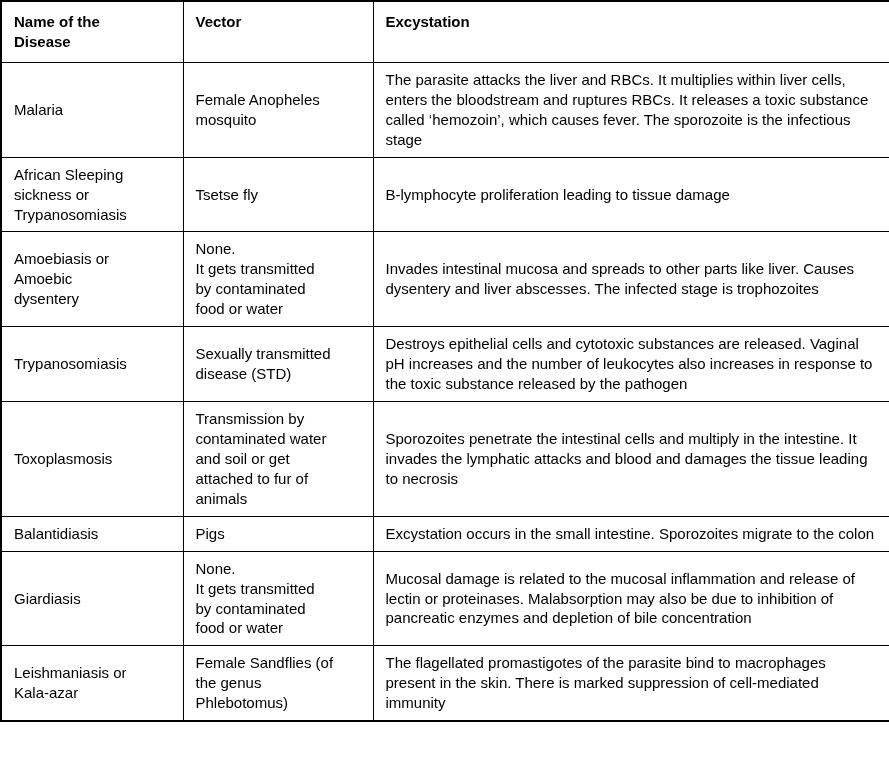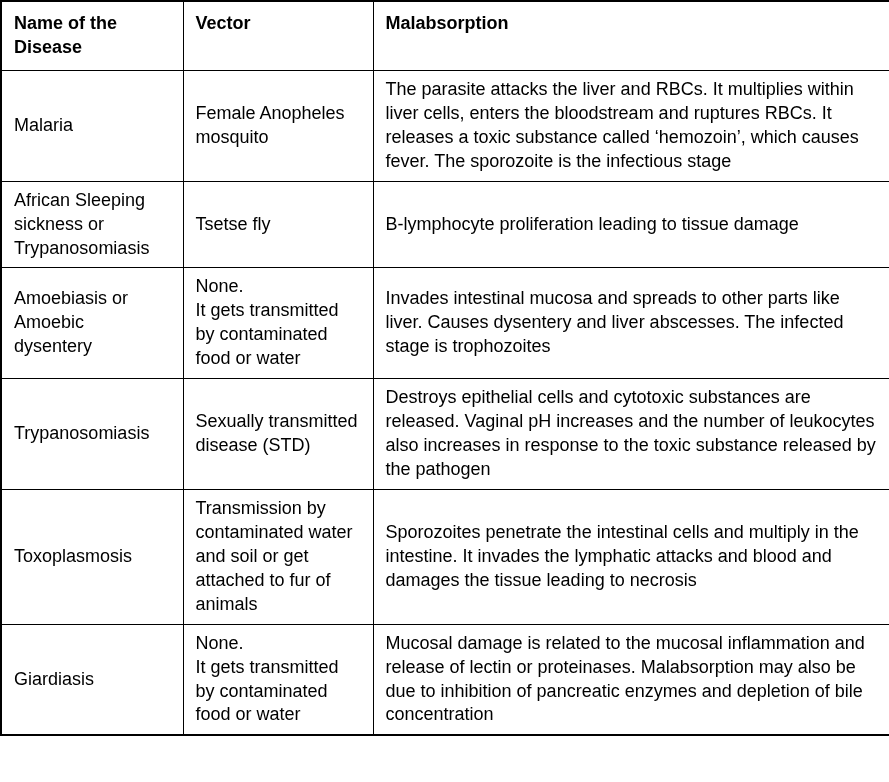--- a/index.html
+++ b/index.html
@@ -27,21 +27,21 @@
   }
   table.disease-table col.col-name { width: 182px; }
   table.disease-table col.col-vector { width: 190px; }
   table.disease-table col.col-path { width: 517px; }
 
   table.disease-table th,
   table.disease-table td {
     border: 1px solid #000000;
     vertical-align: middle;
     padding: 7px 10px 7px 12px;
-    font-size: 18px;
+    font-size: 15px;
     line-height: 1.33;
     text-align: left;
     font-weight: normal;
     white-space: pre-line;
   }
   table.disease-table thead th {
     font-weight: bold;
     vertical-align: top;
     padding-top: 10px;
     padding-bottom: 10px;
@@ -73,21 +73,21 @@
     <colgroup>
       <col class="col-name">
       <col class="col-vector">
       <col class="col-path">
     </colgroup>
     <thead>
       <tr>
         <th>Name of the
 Disease</th>
         <th>Vector</th>
-        <th>Malabsorption</th>
+        <th>Excystation</th>
       </tr>
     </thead>
     <tbody>
       <tr>
         <td class="cell-name">Malaria</td>
         <td class="cell-vector">Female Anopheles
 mosquito</td>
         <td class="cell-path">The parasite attacks the liver and RBCs. It multiplies within liver cells, enters the bloodstream and ruptures RBCs. It releases a toxic substance called ‘hemozoin’, which causes fever. The sporozoite is the infectious stage</td>
       </tr>
       <tr>
@@ -116,22 +116,35 @@
       <tr>
         <td class="cell-name">Toxoplasmosis</td>
         <td class="cell-vector">Transmission by
 contaminated water
 and soil or get
 attached to fur of
 animals</td>
         <td class="cell-path">Sporozoites penetrate the intestinal cells and multiply in the intestine. It invades the lymphatic attacks and blood and damages the tissue leading to necrosis</td>
       </tr>
       <tr>
+        <td class="cell-name">Balantidiasis</td>
+        <td class="cell-vector">Pigs</td>
+        <td class="cell-path">Excystation occurs in the small intestine. Sporozoites migrate to the colon</td>
+      </tr>
+      <tr>
         <td class="cell-name">Giardiasis</td>
         <td class="cell-vector">None.
 It gets transmitted
 by contaminated
 food or water</td>
         <td class="cell-path">Mucosal damage is related to the mucosal inflammation and release of lectin or proteinases. Malabsorption may also be due to inhibition of pancreatic enzymes and depletion of bile concentration</td>
       </tr>
+      <tr>
+        <td class="cell-name">Leishmaniasis or
+Kala-azar</td>
+        <td class="cell-vector">Female Sandflies (of
+the genus
+Phlebotomus)</td>
+        <td class="cell-path">The flagellated promastigotes of the parasite bind to macrophages present in the skin. There is marked suppression of cell-mediated immunity</td>
+      </tr>
     </tbody>
   </table>
 </div>
 
 </body></html>

